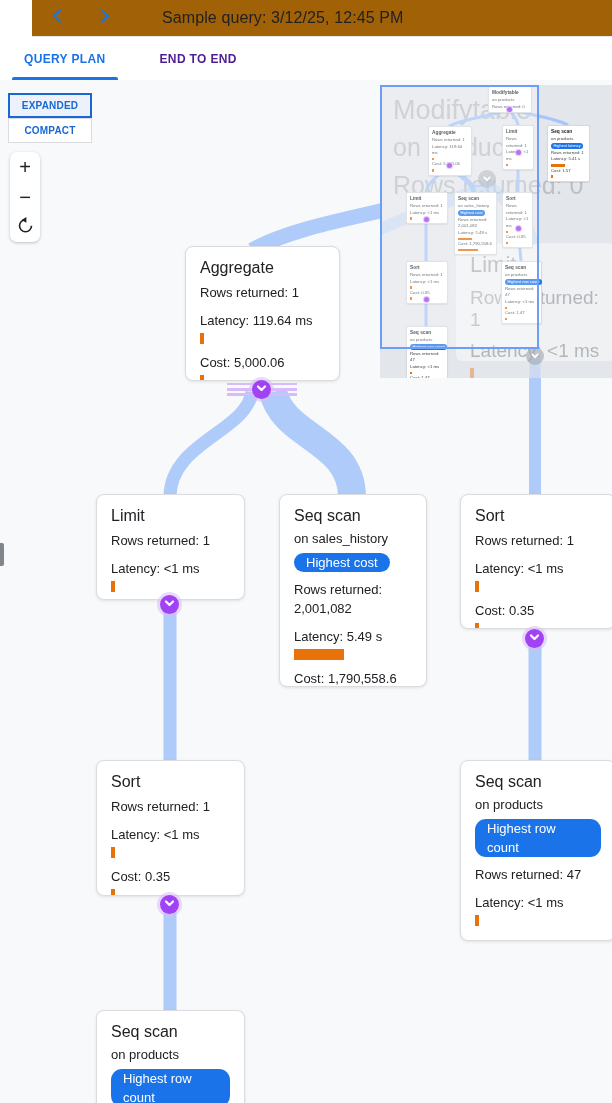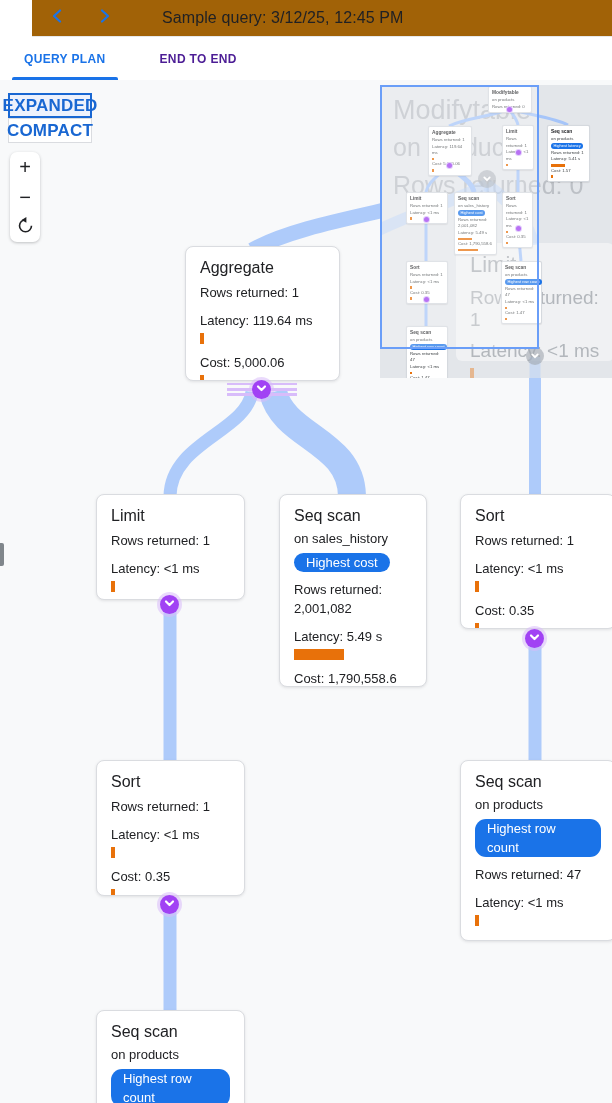--- a/index.html
+++ b/index.html
@@ -25,21 +25,21 @@
   .tab:first-child{margin-left:10px;}
   .tab+.tab{margin-left:26px;}
 
   
   .canvas{position:absolute;left:0;top:80px;width:612px;height:1023px;background:#f8f9fa;overflow:hidden;}
   .edges{position:absolute;left:0;top:0;z-index:1;}
   .edges path{stroke:#aecbfa;fill:none;}
 
   
   .toggle{position:absolute;left:8px;top:13px;z-index:7;width:84px;}
-  .toggle-opt{height:23px;display:flex;align-items:center;justify-content:center;font-size:17px;
+  .toggle-opt{height:23px;display:flex;align-items:center;justify-content:center;font-size:10px;
               font-weight:700;color:#1967d2;letter-spacing:.2px;background:#fff;border:1px solid #dadce0;cursor:pointer;}
   .toggle-opt.sel{background:#edf1fc;border:2px solid #1967d2;height:21px;}
 
   
   .zoompanel{position:absolute;left:10px;top:72px;width:30px;z-index:7;background:#fff;border-radius:7px;
              box-shadow:0 1px 3px rgba(60,64,67,.3);}
   .zbtn{width:30px;height:30px;display:flex;align-items:center;justify-content:center;cursor:pointer;
         font-size:20px;color:#202124;line-height:1;}
 
   

